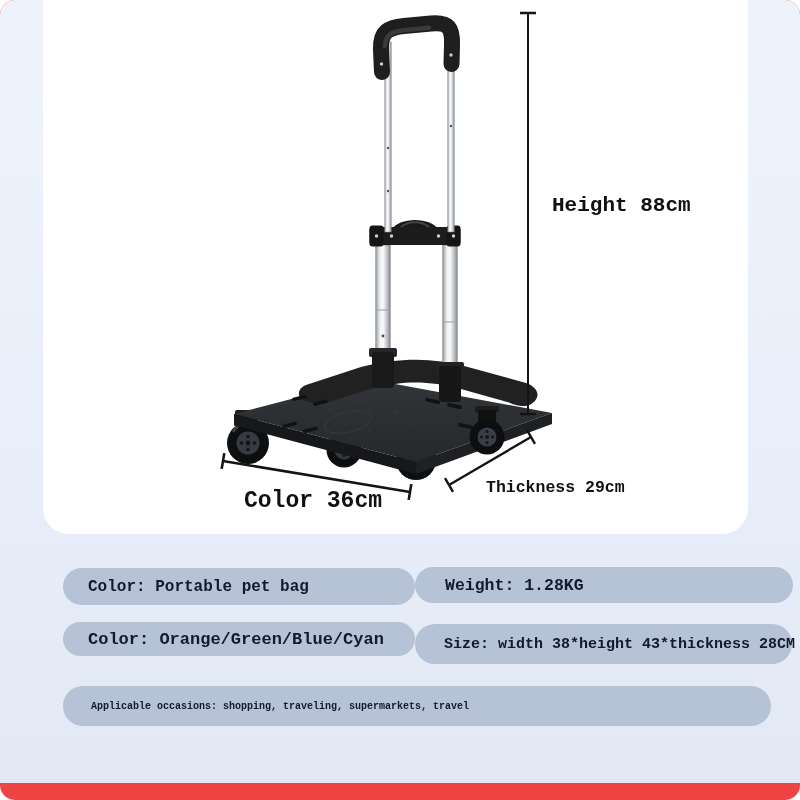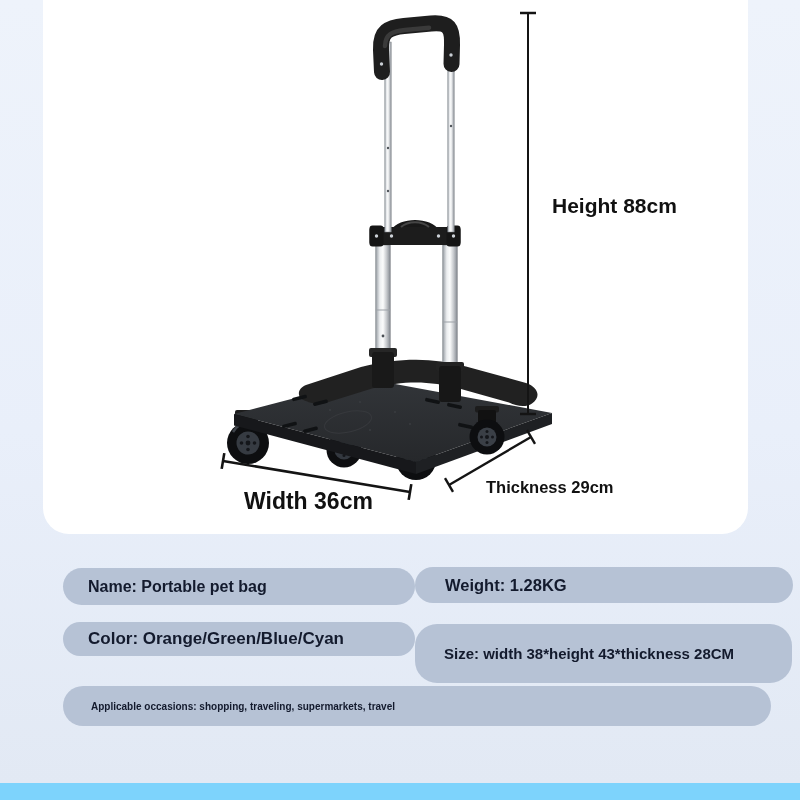--- a/index.html
+++ b/index.html
@@ -1,18 +1,18 @@
 <!DOCTYPE html>
 <html><head>
 <meta charset="utf-8">
 <style>
   html,body{margin:0;padding:0;background:#ffffff;}
   .stage{
     position:relative;width:800px;height:800px;overflow:hidden;
-    font-family:Liberation Sans, sans-serif;background:#7dd3fc;
+    font-family:Liberation Mono, monospace;background:#ef4444;border-radius:15px;
   }
   .bg{
     position:absolute;left:0;top:0;width:800px;height:783px;
     background:linear-gradient(180deg,#eef3fb 0%,#e9effa 55%,#e2e9f4 100%);
   }
   .panel{
     position:absolute;left:43px;top:0;width:705px;height:534px;
     background:#ffffff;border-radius:0 0 26px 26px;
   }
   .trolley{position:absolute;left:0;top:0;}
@@ -21,21 +21,21 @@
   .lbl-width{left:244px;top:488px;font-size:23px;}
   .lbl-thickness{left:486px;top:472px;font-size:16.5px;margin-top:6px;}
   .pill{
     position:absolute;background:#b6c2d5;border-radius:22px;
     display:flex;align-items:center;color:#131a2d;font-weight:700;
     white-space:nowrap;
   }
   .p-name{left:63px;top:568px;width:327px;height:37px;padding-left:25px;font-size:16px;}
   .p-weight{left:415px;top:567px;width:348px;height:36px;padding-left:30px;font-size:16.5px;}
   .p-color{left:63px;top:622px;width:327px;height:34px;padding-left:25px;font-size:17px;}
-  .p-size{left:415px;top:624px;width:348px;height:59px;padding-left:29px;font-size:15px;}
+  .p-size{left:415px;top:624px;width:348px;height:40px;padding-left:29px;font-size:15px;}
   .p-occasions{left:63px;top:686px;width:680px;height:40px;padding-left:28px;font-size:10px;}
 </style>
 </head>
 <body>
 
 <div class="stage">
   <div class="bg"></div>
   <div class="panel"></div>
 
   <svg class="trolley" width="800" height="545" viewBox="0 0 800 545">
@@ -180,21 +180,21 @@
       <line x1="411.3" y1="484.1" x2="408.7" y2="499.9" stroke-width="2.6"></line>
     </g>
     <g stroke="#141414">
       <line x1="449" y1="485" x2="531" y2="437" stroke-width="2.4"></line>
       <line x1="453" y1="491.9" x2="445" y2="478.1" stroke-width="2.4"></line>
       <line x1="535" y1="443.9" x2="527" y2="430.1" stroke-width="2.4"></line>
     </g>
   </svg>
 
   <div class="lbl lbl-height">Height 88cm</div>
-  <div class="lbl lbl-width">Width 36cm</div>
+  <div class="lbl lbl-width">Color 36cm</div>
   <div class="lbl lbl-thickness">Thickness 29cm</div>
 
-  <div class="pill p-name">Name: Portable pet bag</div>
+  <div class="pill p-name">Color: Portable pet bag</div>
   <div class="pill p-weight">Weight: 1.28KG</div>
   <div class="pill p-color">Color: Orange/Green/Blue/Cyan</div>
   <div class="pill p-size">Size: width 38*height 43*thickness 28CM</div>
   <div class="pill p-occasions">Applicable occasions: shopping, traveling, supermarkets, travel</div>
 </div>
 
 </body></html>

